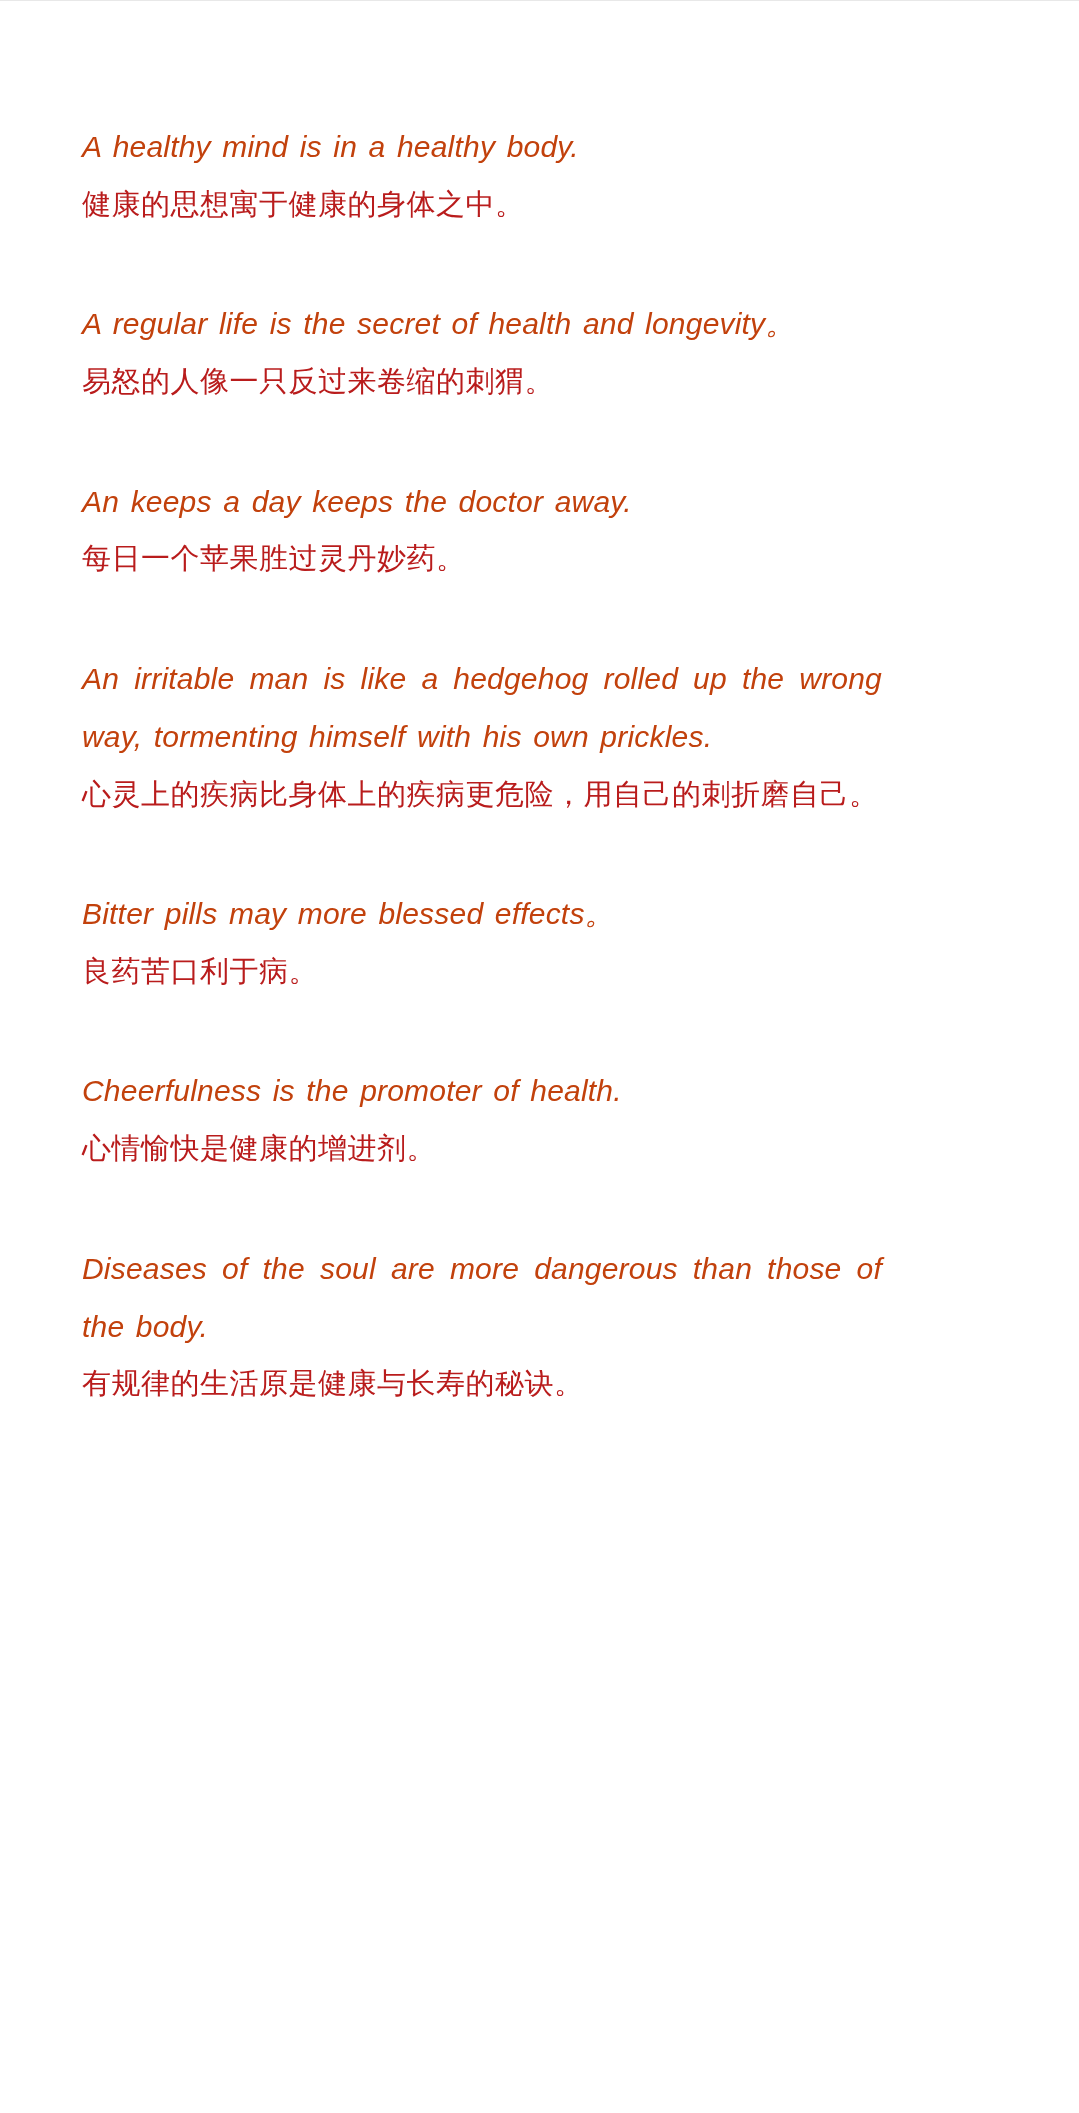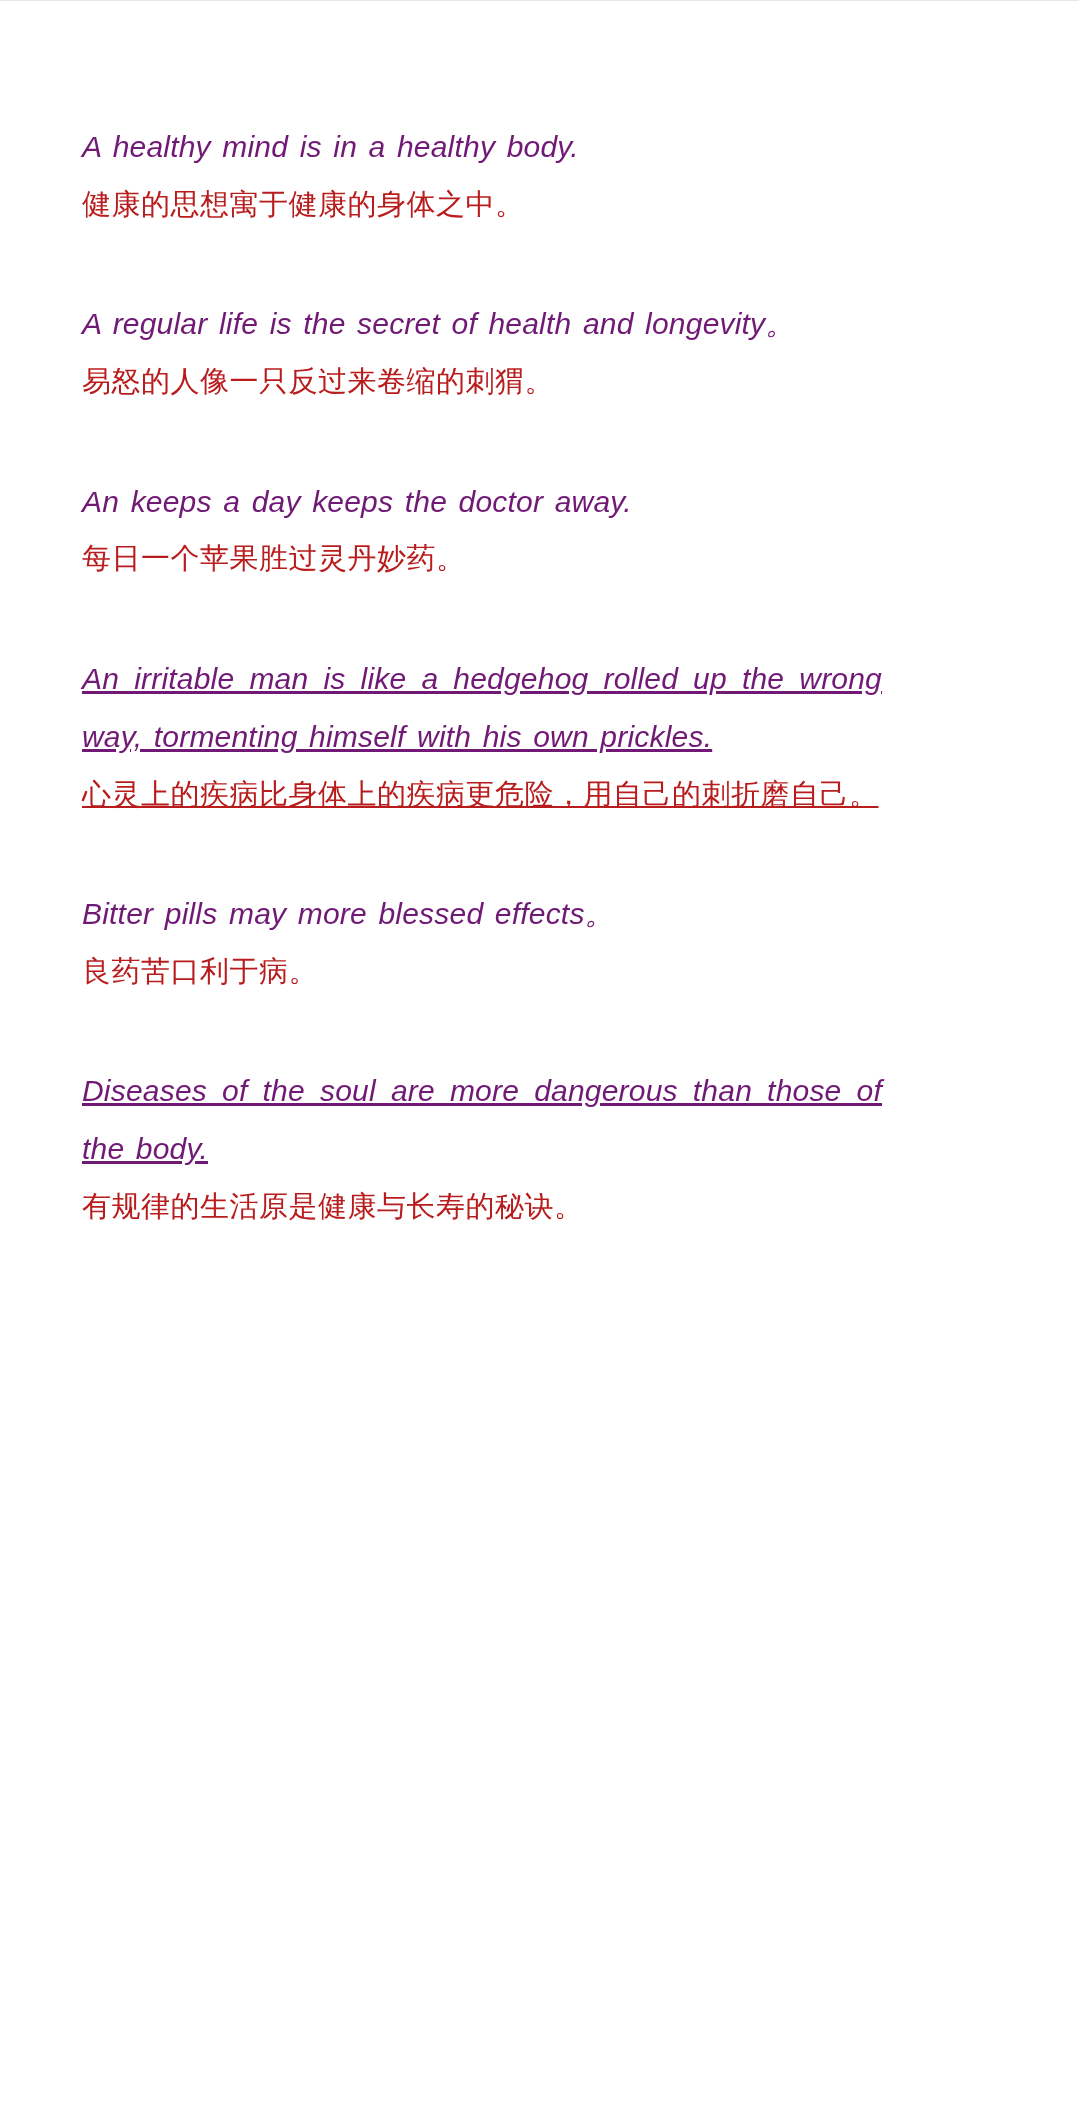--- a/index.html
+++ b/index.html
@@ -37,41 +37,41 @@
   }
   .quote-block:last-child {
     margin-bottom: 0;
   }
   .en {
     font-family: "Liberation Sans", sans-serif;
     font-style: italic;
     font-size: 30px;
     line-height: 1.93;
     letter-spacing: 0.2px;
-    color: #701a75;
+    color: #c2410c;
     text-align: justify;
     text-align-last: left;
     font-weight: 400;
     margin: 0;
     word-spacing: 3px;
   }
   .zh {
     font-family: "DejaVu Sans", "Liberation Sans", sans-serif;
     font-size: 29px;
     line-height: 1.98;
     color: #b91c1c;
     margin: 0;
     text-align: justify;
     text-align-last: left;
     letter-spacing: 0.5px;
   }
   
   .w-narrow { max-width: 700px; }
   .w-mid    { max-width: 730px; font-style: italic; }
-  .w-wide   { max-width: 800px; text-decoration: underline; }
+  .w-wide   { max-width: 800px; }
 </style>
 </head>
 <body>
 
 <div class="page">
   <div class="top-rule"></div>
   <div class="content">
 
     <div class="quote-block">
       <p class="en w-narrow">A healthy mind is in a healthy body.</p>
@@ -91,20 +91,24 @@
     <div class="quote-block">
       <p class="en w-wide">An irritable man is like a hedgehog rolled up the wrong way, tormenting himself with his own prickles.</p>
       <p class="zh w-wide">心灵上的疾病比身体上的疾病更危险，用自己的刺折磨自己。</p>
     </div>
 
     <div class="quote-block">
       <p class="en w-narrow">Bitter pills may more blessed effects。</p>
       <p class="zh">良药苦口利于病。</p>
     </div>
 
+    <div class="quote-block">
+      <p class="en w-narrow">Cheerfulness is the promoter of health.</p>
+      <p class="zh">心情愉快是健康的增进剂。</p>
+    </div>
 
     <div class="quote-block">
       <p class="en w-wide">Diseases of the soul are more dangerous than those of the body.</p>
       <p class="zh">有规律的生活原是健康与长寿的秘诀。</p>
     </div>
 
   </div>
 </div>
 
 </body></html>

